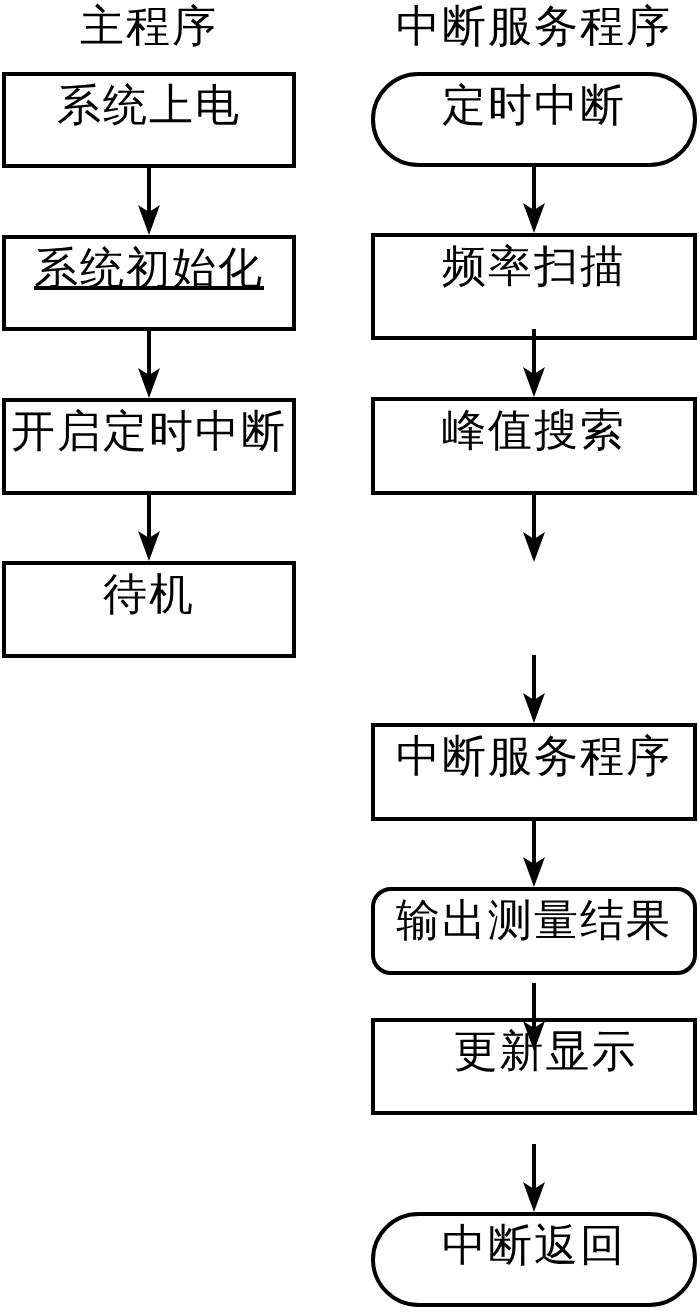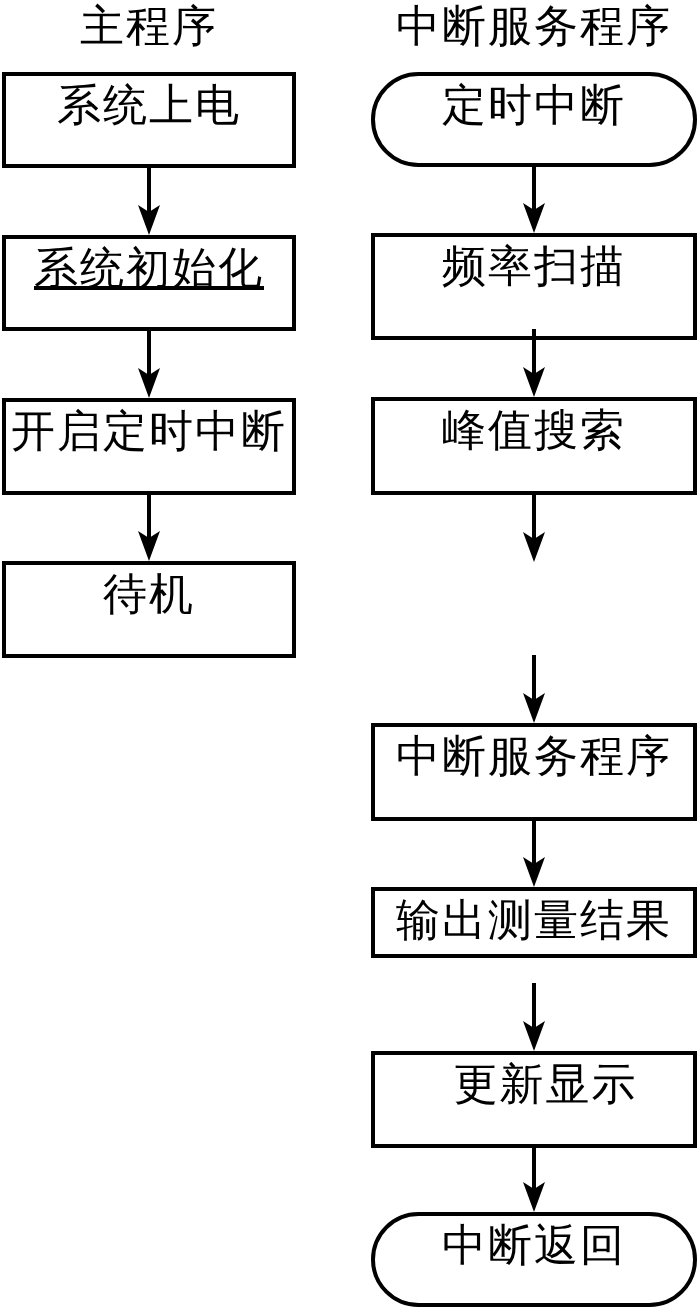--- a/index.html
+++ b/index.html
@@ -45,22 +45,22 @@
   .l2 { top: 235px; height: 96px; text-decoration: underline; }
   .l3 { top: 398px; height: 97px; }
   .l4 { top: 561px; height: 97px; }
   
   .rcol { left: 371px; width: 326px; }
   .r1 { top: 72px;   height: 95px; }
   .r2 { top: 233px;  height: 107px; }
   .r3 { top: 397px;  height: 98px; }
   .r4 { top: 562px;  height: 96px; }
   .r5 { top: 723px;  height: 98px; }
-  .r6 { top: 887px;  height: 71px; }
-  .r7 { top: 1051px; height: 97px; padding-left: 23px; }
+  .r6 { top: 887px;  height: 88px; border-radius: 20px; }
+  .r7 { top: 1018px; height: 97px; padding-left: 23px; }
   .r8 { top: 1212px; height: 95px; }
   
   .arrow { position: absolute; width: 26px; height: 68px; }
   .a-l { left: 136px; }
   .a-r { left: 521px; }
   .al1 { top: 167px; }
   .al2 { top: 330px; }
   .al3 { top: 493px; }
   .ar1 { top: 165px; }
   .ar2 { top: 329px; }

